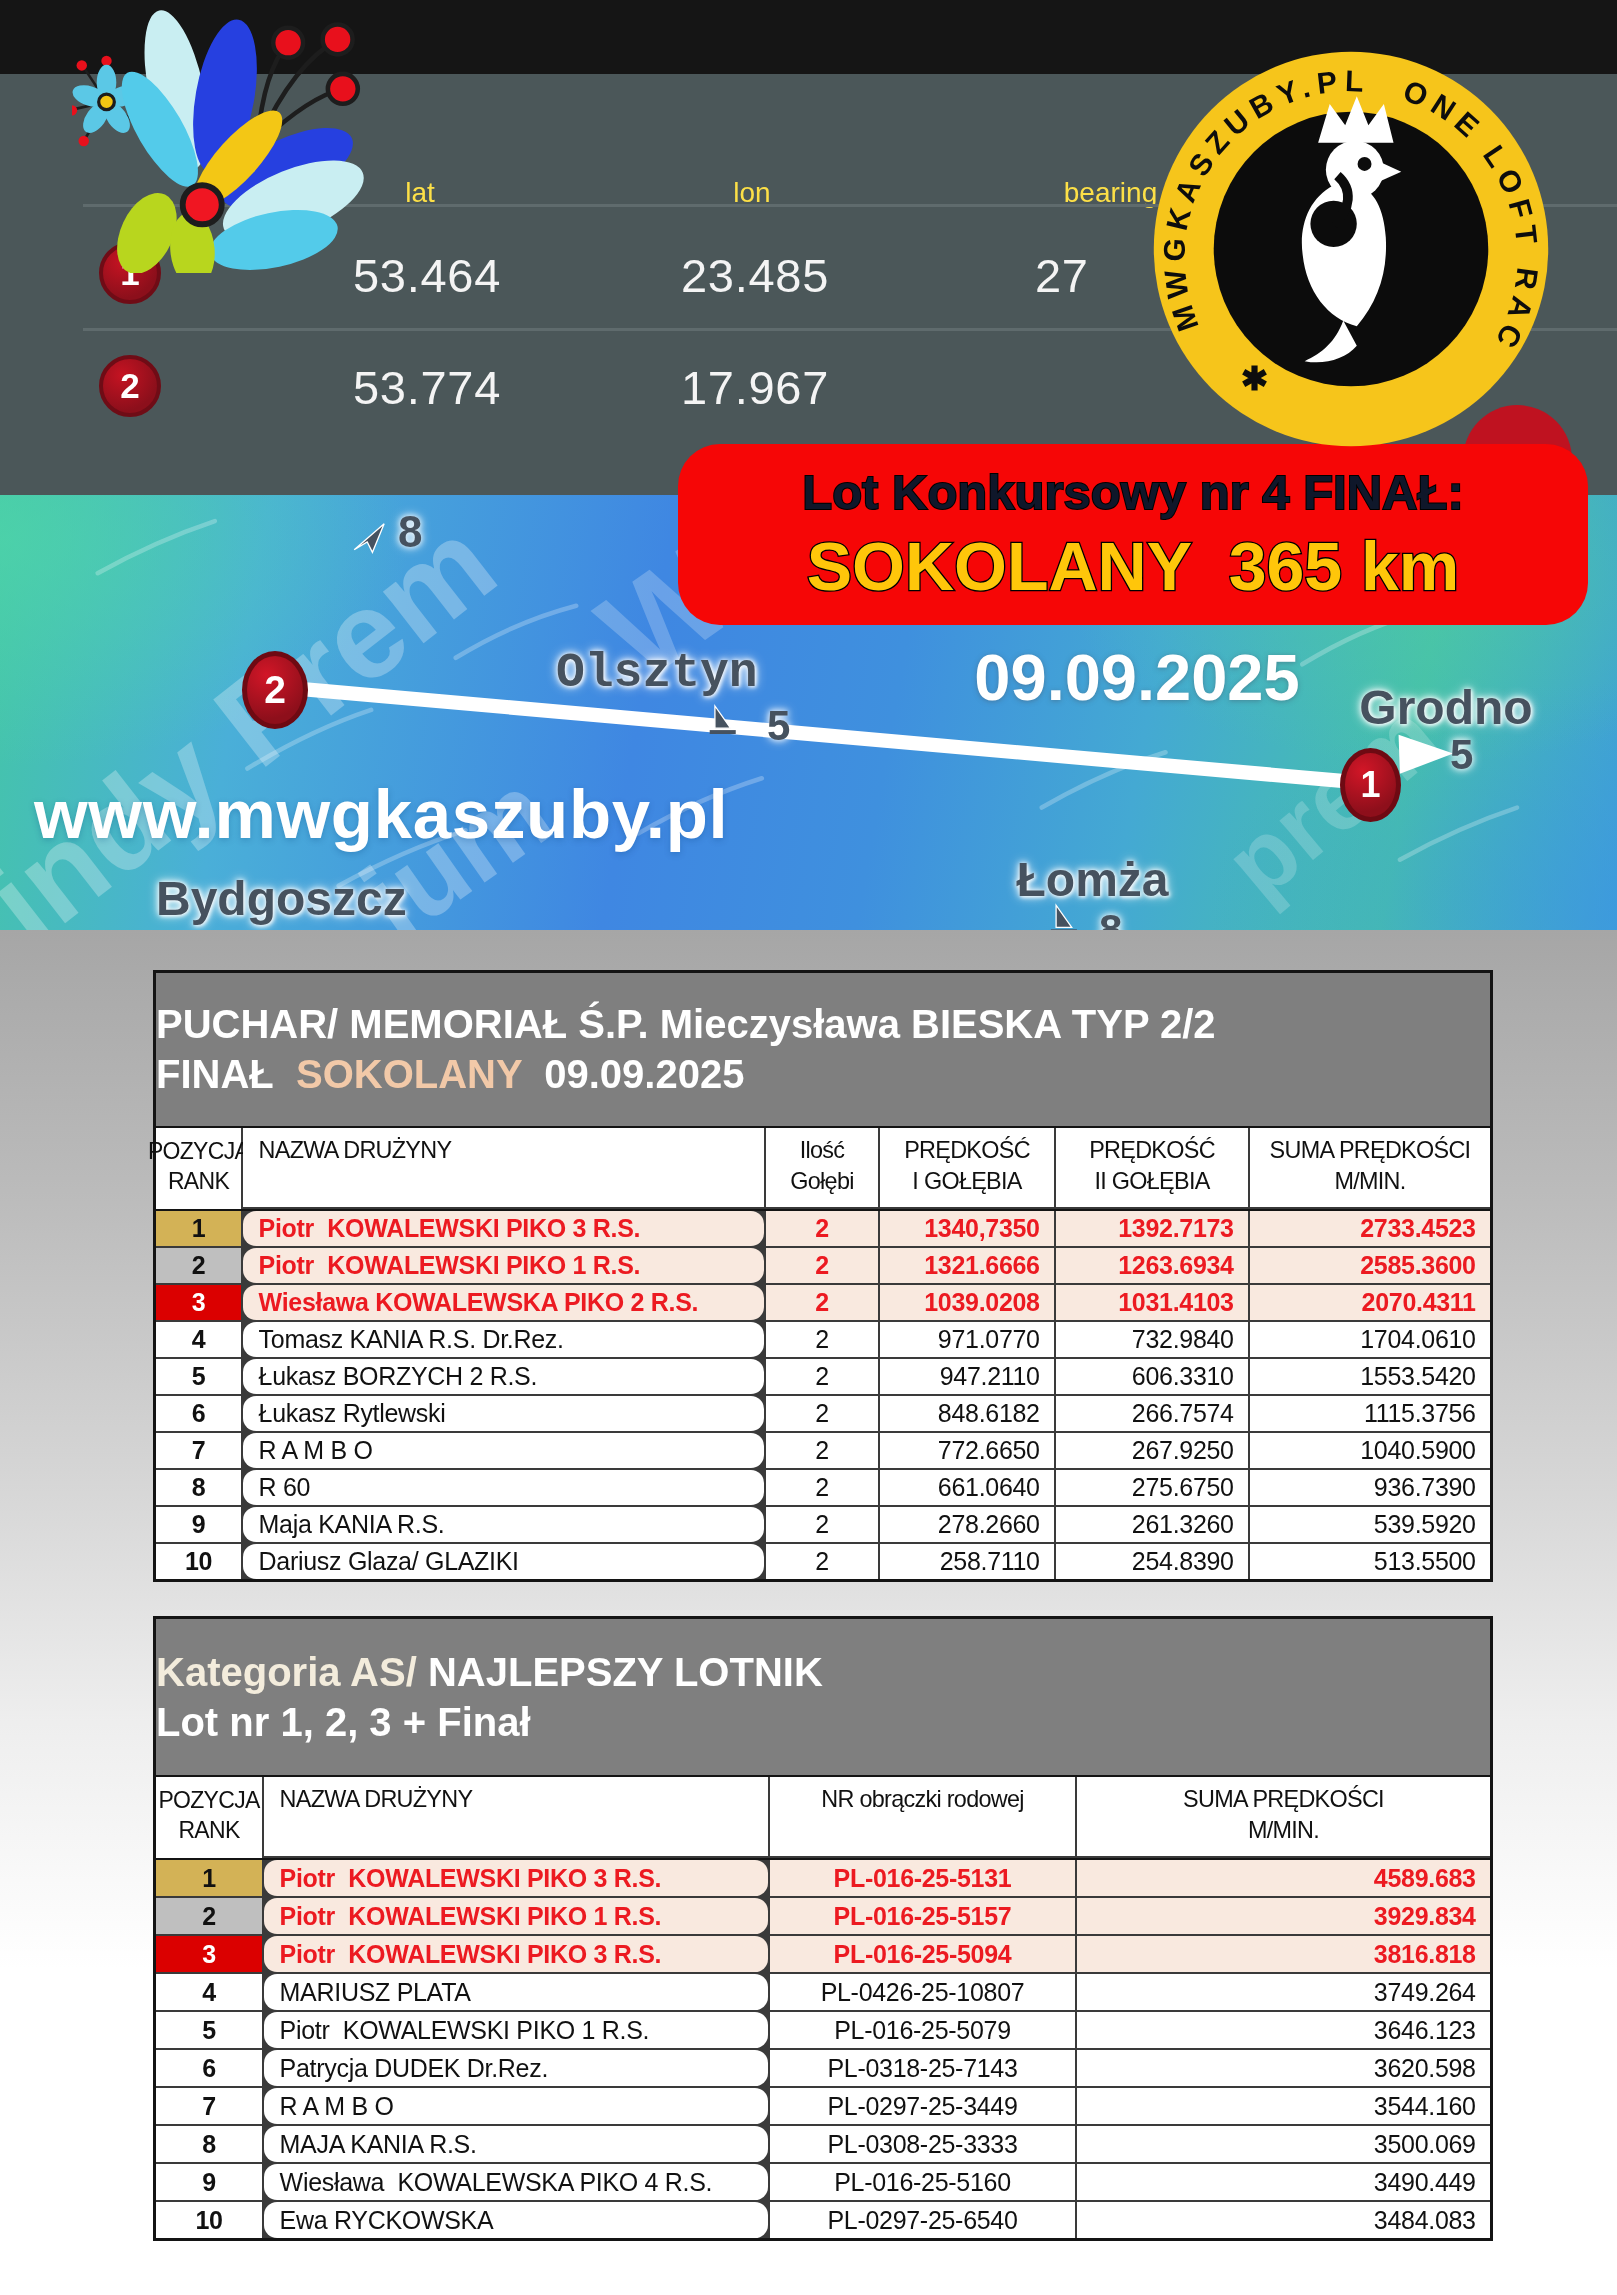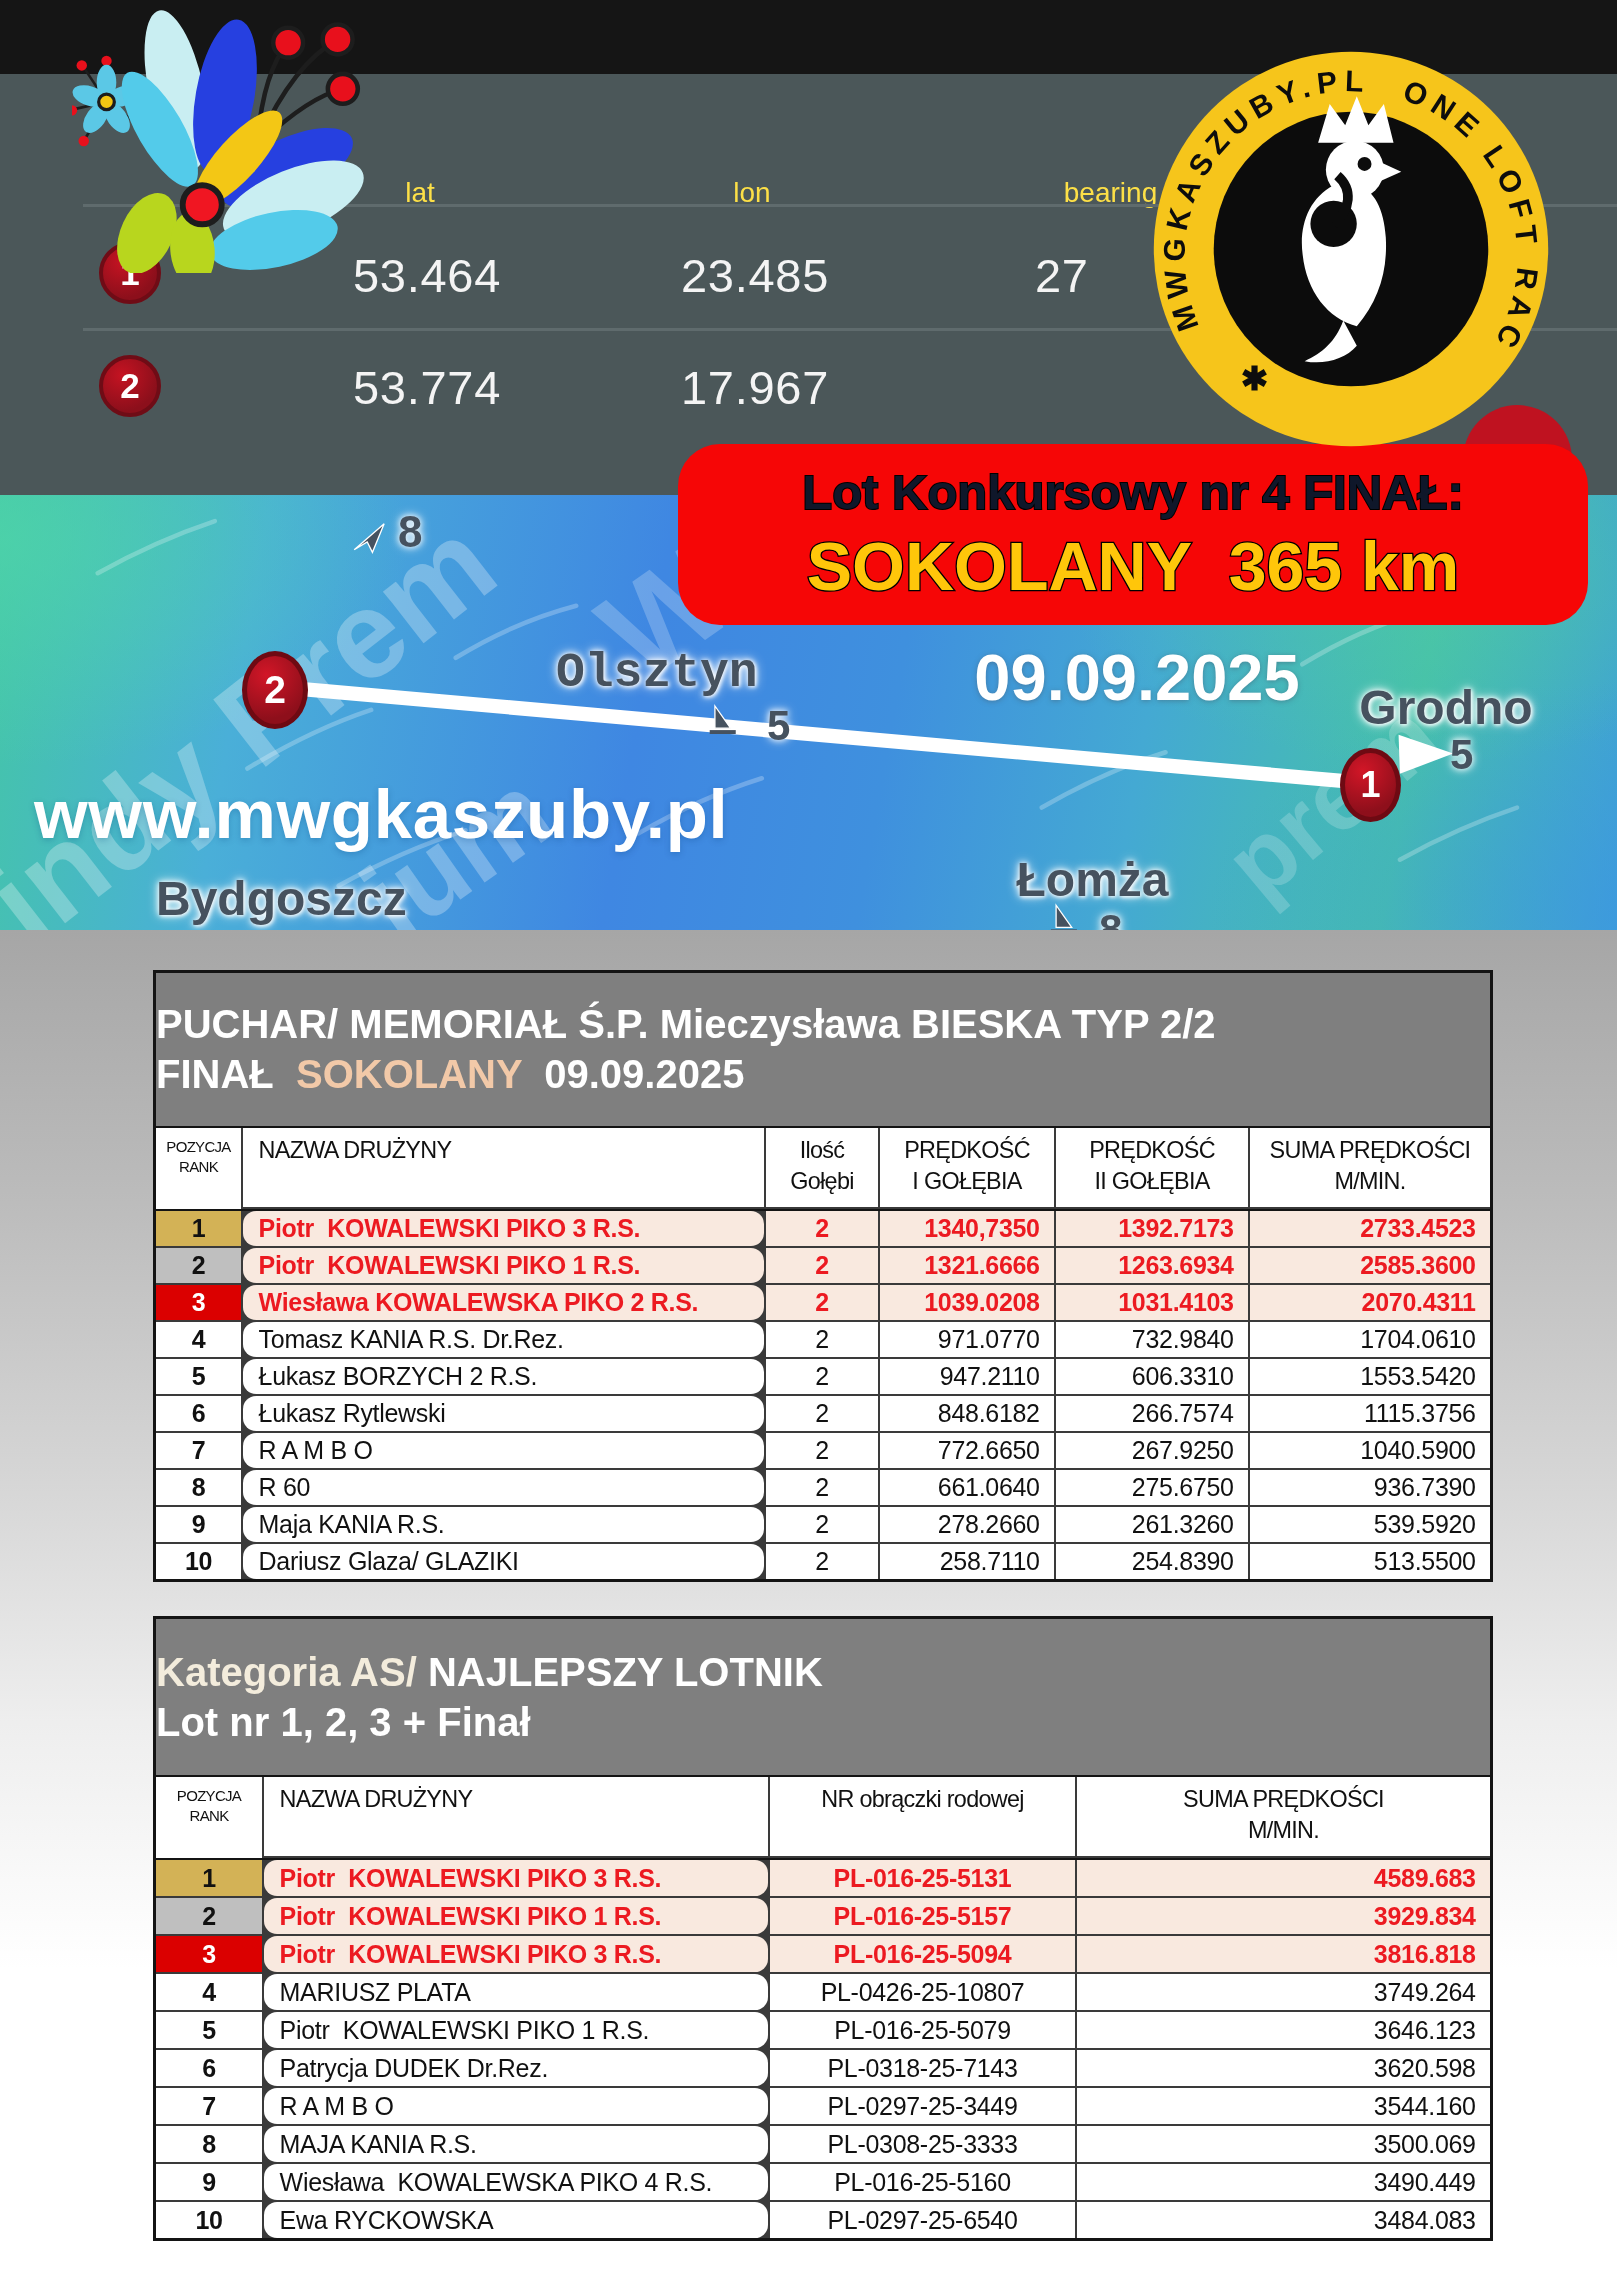--- a/index.html
+++ b/index.html
@@ -67,21 +67,21 @@
   .rtable .titlebar .t1{color:#fff;font-weight:700;font-size:40px;letter-spacing:0;}
   .rtable .titlebar .t2{color:#fff;font-weight:700;font-size:40px;margin-top:5px;}
   .accent-peach{color:var(--accent-peach,#f2c9a8);}
   .accent-cream{color:#f3ecdc;}
   .tgrid{display:grid;gap:2px;background:#3a3a3a;}
   #t1-head,#t1-body{grid-template-columns:85px 521px 112px 174px 192px auto;}
   #t2-head,#t2-body{grid-template-columns:106px 504px 305px auto;}
   .hrow{border-bottom:2.6px solid #141414;}
   .hcell{background:#fff;color:#111;display:flex;flex-direction:column;justify-content:flex-start;
          padding-top:6.5px;font-size:23.4px;letter-spacing:-0.7px;line-height:1.35;height:72px;}
-  .hcell.h-rank{font-size:15px;align-items:center;line-height:1.3;padding-top:9px;}
+  .hcell.h-rank{font-size:23px;align-items:center;line-height:1.3;padding-top:9px;}
   .hcell.h-left{align-items:flex-start;padding-left:15.6px;}
   .hcell.h-center{align-items:center;}
   .cell{background:#fff;color:#111;font-size:25px;display:flex;align-items:center;letter-spacing:-0.3px;
         white-space:pre;overflow:hidden;}
   #t1-body .cell{height:35px;}
   #t2-body .cell{height:36px;}
   .c-rank{justify-content:center;font-weight:bold;}
   .c-name{padding-left:15.6px;border-radius:13px;}
   .c-center{justify-content:center;}
   .c-num{justify-content:flex-end;padding-right:14.3px;}

